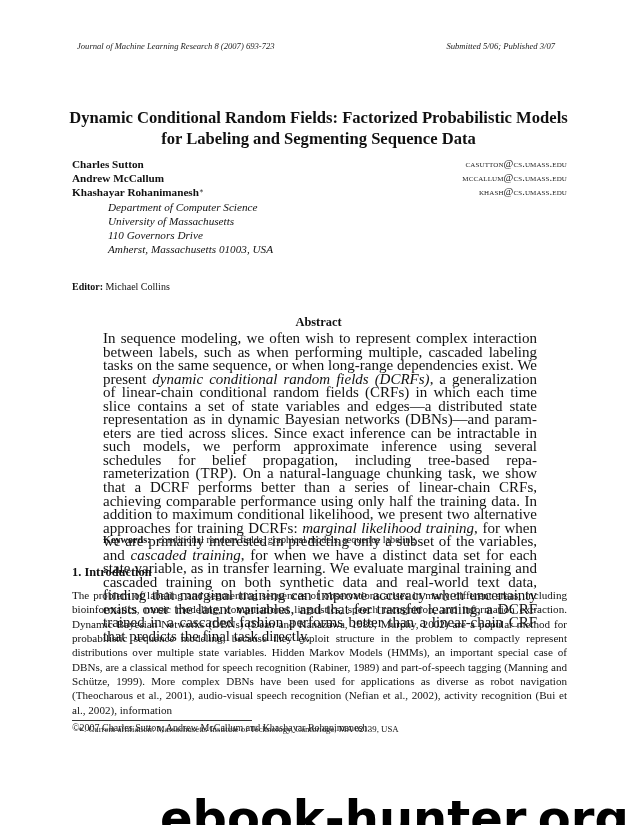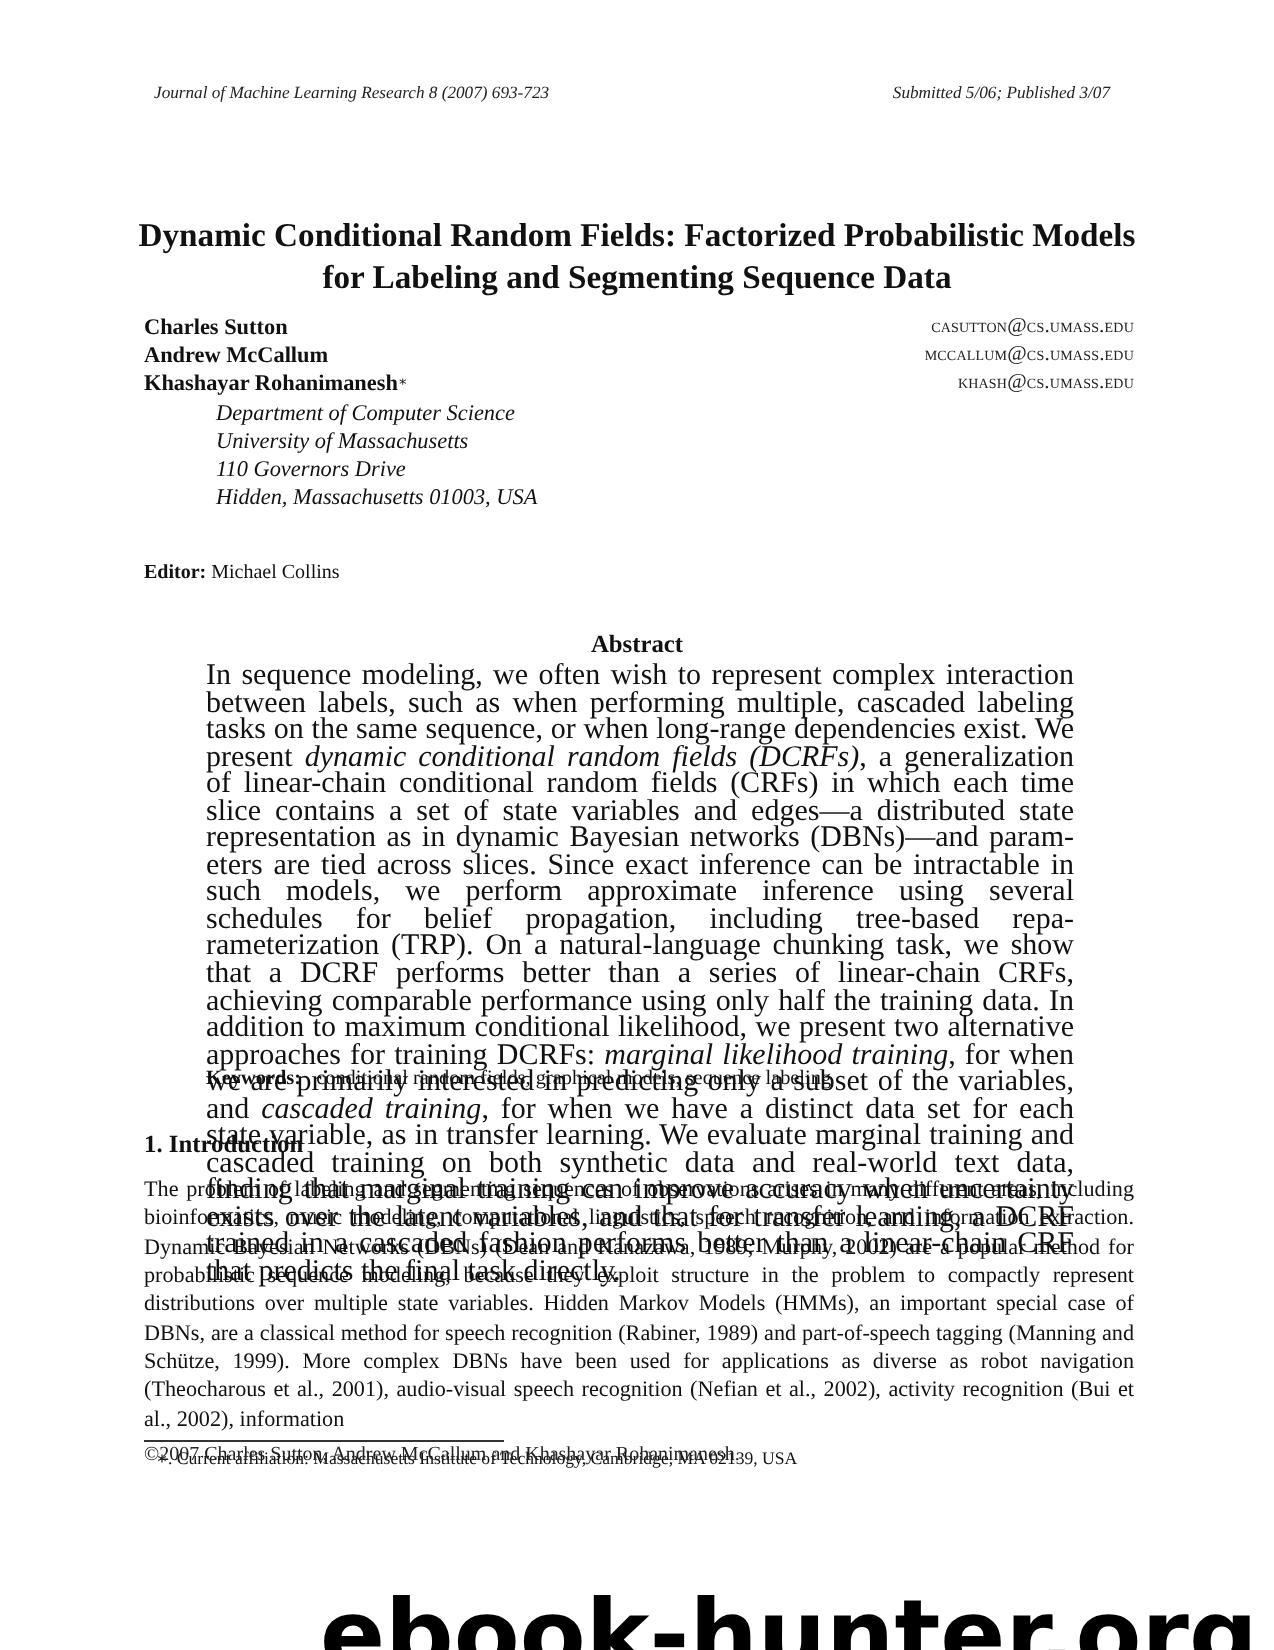--- a/index.html
+++ b/index.html
@@ -53,21 +53,21 @@
     <span class="aname">Andrew McCallum</span>
     <span class="email">mccallum@cs.umass.edu</span>
   </div>
   <div class="arow">
     <span><span class="aname">Khashayar Rohanimanesh</span><span class="sup">∗</span></span>
     <span class="email">khash@cs.umass.edu</span>
   </div>
   <div class="affil">Department of Computer Science</div>
   <div class="affil">University of Massachusetts</div>
   <div class="affil">110 Governors Drive</div>
-  <div class="affil">Hidden, Massachusetts 01003, USA</div>
+  <div class="affil">Amherst, Massachusetts 01003, USA</div>
 </div>
 
 <div class="abs editor">
   <b>Editor:</b>
   <span>Michael Collins</span>
 </div>
 
 <div class="abs abstract-h">Abstract</div>
 <div class="abs abstract"><span>In sequence modeling, we often wish to represent complex interaction between labels, such as when performing multiple, cascaded labeling tasks on the same sequence, or when long-range dependen­cies exist. We present </span><i>dynamic conditional random fields (DCRFs)</i><span>, a generalization of linear-chain conditional random fields (CRFs) in which each time slice contains a set of state variables and edges—a distributed state representation as in dynamic Bayesian networks (DBNs)—and param­eters are tied across slices. Since exact inference can be intractable in such models, we perform approximate inference using several schedules for belief propagation, including tree-based repa­rameterization (TRP). On a natural-language chunking task, we show that a DCRF performs better than a series of linear-chain CRFs, achieving comparable performance using only half the training data. In addition to maximum conditional likelihood, we present two alternative approaches for training DCRFs: </span><i>marginal likelihood training</i><span>, for when we are primarily interested in predicting only a subset of the variables, and </span><i>cascaded training</i><span>, for when we have a distinct data set for each state variable, as in transfer learning. We evaluate marginal training and cascaded training on both synthetic data and real-world text data, finding that marginal training can improve accuracy when uncertainty exists over the latent variables, and that for transfer learning, a DCRF trained in a cascaded fashion performs better than a linear-chain CRF that predicts the final task directly.</span></div>
 

